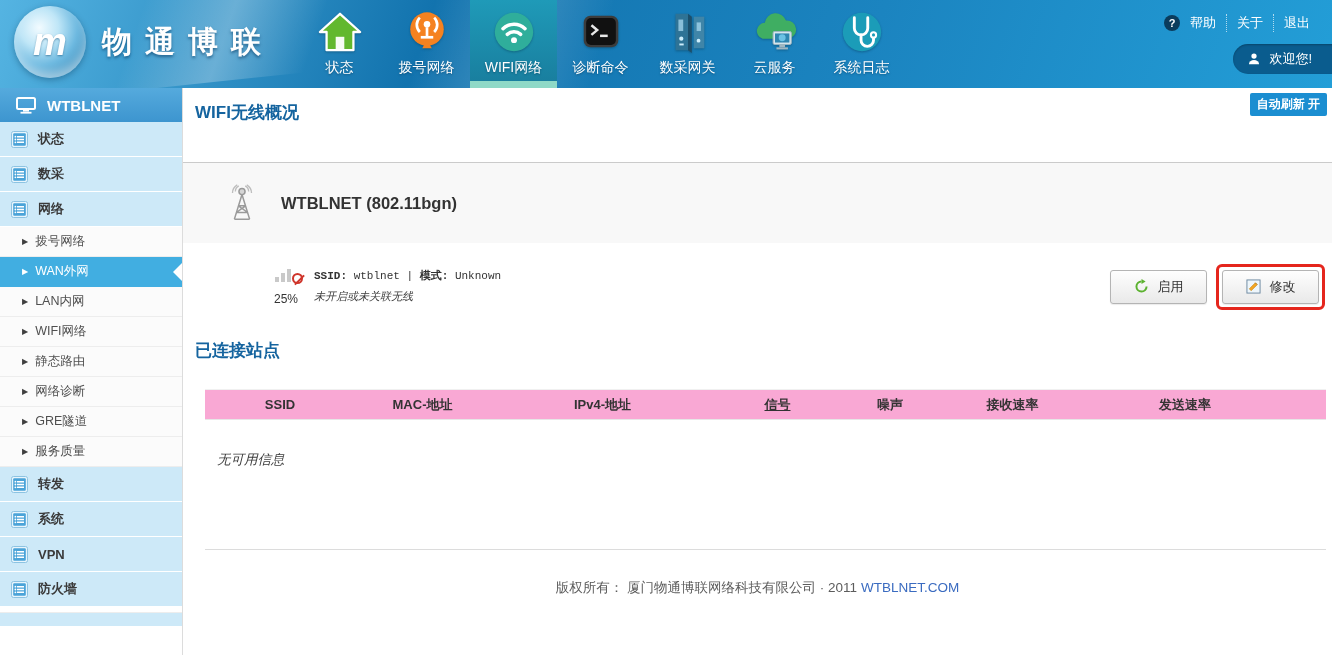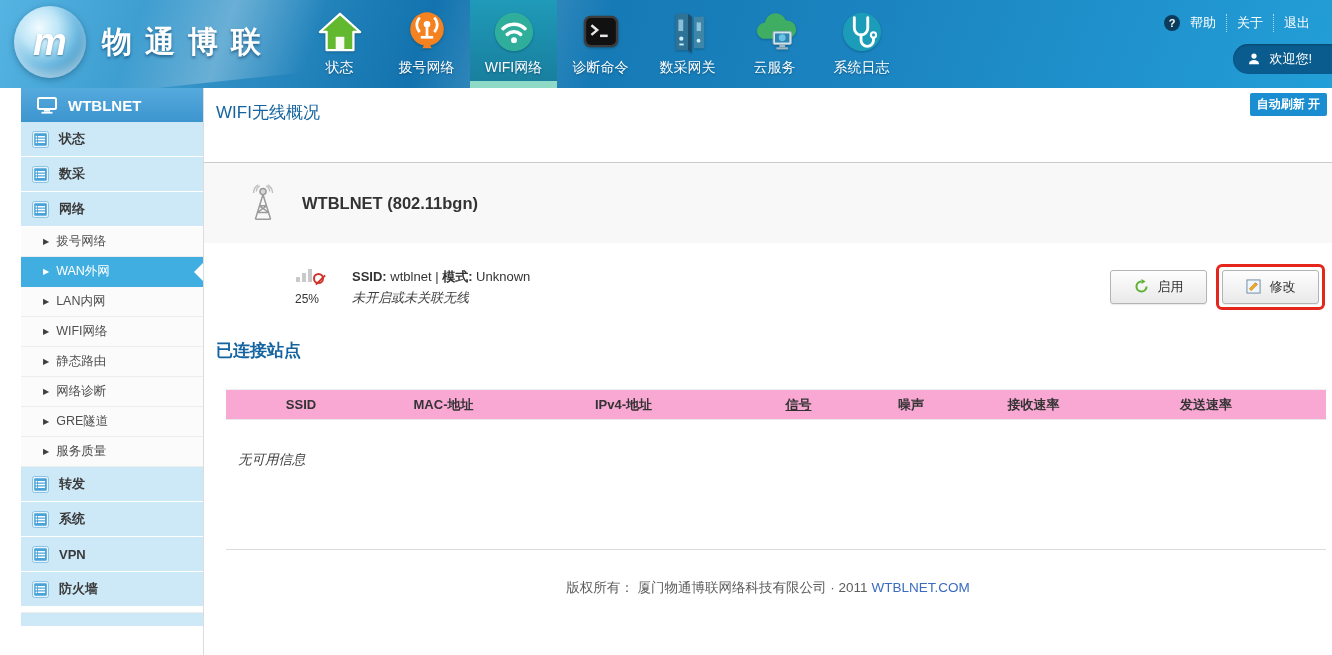--- a/index.html
+++ b/index.html
@@ -33,21 +33,21 @@
   .toplinks a { color:#fff; text-decoration:none; padding:0 10px; cursor:pointer; }
   .toplinks a.sep { border-left:1px dotted rgba(255,255,255,.65); }
   .helpico { width:16px; height:16px; border-radius:50%; background:#0b3c5c; color:#fff; font-size:11px;
     font-weight:bold; display:flex; align-items:center; justify-content:center; }
   .welcome { position:absolute; right:-8px; top:44px; background:#0a5c8e; color:#fff; font-size:13px;
     padding:6px 28px 6px 14px; border-radius:15px 0 0 15px; display:flex; align-items:center; gap:8px;
     box-shadow:inset 0 1px 2px rgba(0,0,0,.25); cursor:pointer; }
   .welcome svg { width:14px; height:14px; display:block; }
 
   
-  .body { display:flex; height:567px;padding-left:21px; }
+  .body { display:flex; height:567px; }
   .sidebar { width:183px; flex:0 0 183px; border-right:1px solid #dcdcdc; background:#fff; }
   .side-head { height:34px; background:linear-gradient(#55aadd,#3d95cf); color:#fff; font-weight:bold;
     font-size:15px; display:flex; align-items:center; gap:11px; padding-left:16px; }
   .side-head svg { width:20px; height:17px; display:block; }
   .side-item { display:flex; align-items:center; cursor:pointer; position:relative; }
   .side-item.section { height:35px; background:#cde9f8; border-bottom:1px solid #fff; color:#3a3a3a;
     font-weight:bold; font-size:13px; }
   .side-item.sub { height:30px; background:#fbfbfb; border-bottom:1px solid #ededed; color:#4f4f4f; font-size:12.5px; }
   .sicon { margin:0 10px 0 11px; width:17px; height:17px; }
   .sicon svg { width:17px; height:17px; display:block; }
@@ -55,21 +55,21 @@
   .side-item.sub.active { background:#41aee1; color:#fff; border-bottom:1px solid #41aee1; }
   .side-item.sub.active .sarrow { color:#fff; }
   .side-item.sub.active::after { content:""; position:absolute; right:0; top:50%; margin-top:-9px;
     border-top:9px solid transparent; border-bottom:9px solid transparent; border-right:9px solid #fff; }
   .side-filler { height:6px; background:#fff; border-bottom:1px solid #ededed; }
   .side-filler2 { height:13px; background:#cde9f8; }
 
   
   .main { flex:1; position:relative; background:#fff; }
   .main-header { position:relative; height:74px; }
-  .page-title { position:absolute; left:12px; top:13px; color:#15649f; font-size:17px; font-weight:normal; }
+  .page-title { position:absolute; left:12px; top:13px; color:#15649f; font-size:17px; font-weight:bold; }
   .auto-badge { position:absolute; right:5px; top:5px; background:#1b8ed1; color:#fff; font-size:12px;
     font-weight:bold; padding:3px 7px; border-radius:2px; cursor:pointer; white-space:nowrap; }
   .panel { margin:0; border-top:1px solid #cbcbcb; background:#f8f8f8; height:81px; display:flex;
     align-items:center; padding-left:22px; }
   .mast { margin:0 20px 0 18px; }
   .mast svg { width:38px; height:40px; display:block; }
   .ptitle { font-size:16.5px; font-weight:bold; color:#333; }
   .adv-wrap { margin-left:auto; margin-right:12px; }
   .btn { display:inline-flex; align-items:center; gap:9px; padding:7px 15px; border:1px solid #b4b4b4;
     border-radius:3px; background:linear-gradient(#fefefe,#e9e9e9); font-size:13px; color:#333;
@@ -81,21 +81,21 @@
   .sig { position:relative; display:inline-block; width:22px; height:15px; }
   .sig i { position:absolute; bottom:0; width:4px; background:#c9c9c9; }
   .sig .b1 { left:0; height:5px; }
   .sig .b2 { left:6px; height:9px; }
   .sig .b3 { left:12px; height:13px; }
   .sig .no { position:absolute; right:-6px; bottom:-2px; width:11px; height:11px; border:2px solid #cf352b;
     border-radius:50%; background:rgba(255,255,255,.6); }
   .sig .no::before { content:""; position:absolute; left:-1px; top:4px; width:13px; height:2px;
     background:#cf352b; transform:rotate(-45deg); }
   .sigpct { font-size:12px; color:#333; margin-top:6px; }
-  .ssid-text { margin-left:17px; font-size:13px; color:#333; line-height:21px; }
+  .ssid-text { font-size:11px; color:#333; line-height:21px;font-family:Liberation Mono, monospace; }
   .blb { font-weight:bold; }
   .ssid-status { font-style:italic; color:#3c3c3c; }
   .btns { margin-left:auto; display:flex; align-items:center; gap:9px; margin-right:7px; }
   .btn-wide { min-width:97px; justify-content:center; }
   .red-annotation { border:3px solid #e5261d; padding:3px; border-radius:6px; display:inline-flex; }
   .stations-title { margin:9px 0 0 12px; color:#15649f; font-size:17px; font-weight:bold; }
   .thead { margin:27px 6px 0 22px; background:#f9a8d4; display:flex; height:31px; align-items:center;
     font-weight:bold; font-size:13px; color:#333; border-top:1px solid #f0f0f0; border-bottom:1px solid #e7e7e7; }
   .thead .cell { text-align:center; white-space:nowrap; }
   .thead .idx-0 { width:150px; } .thead .idx-1 { width:135px; } .thead .idx-2 { width:225px; }

